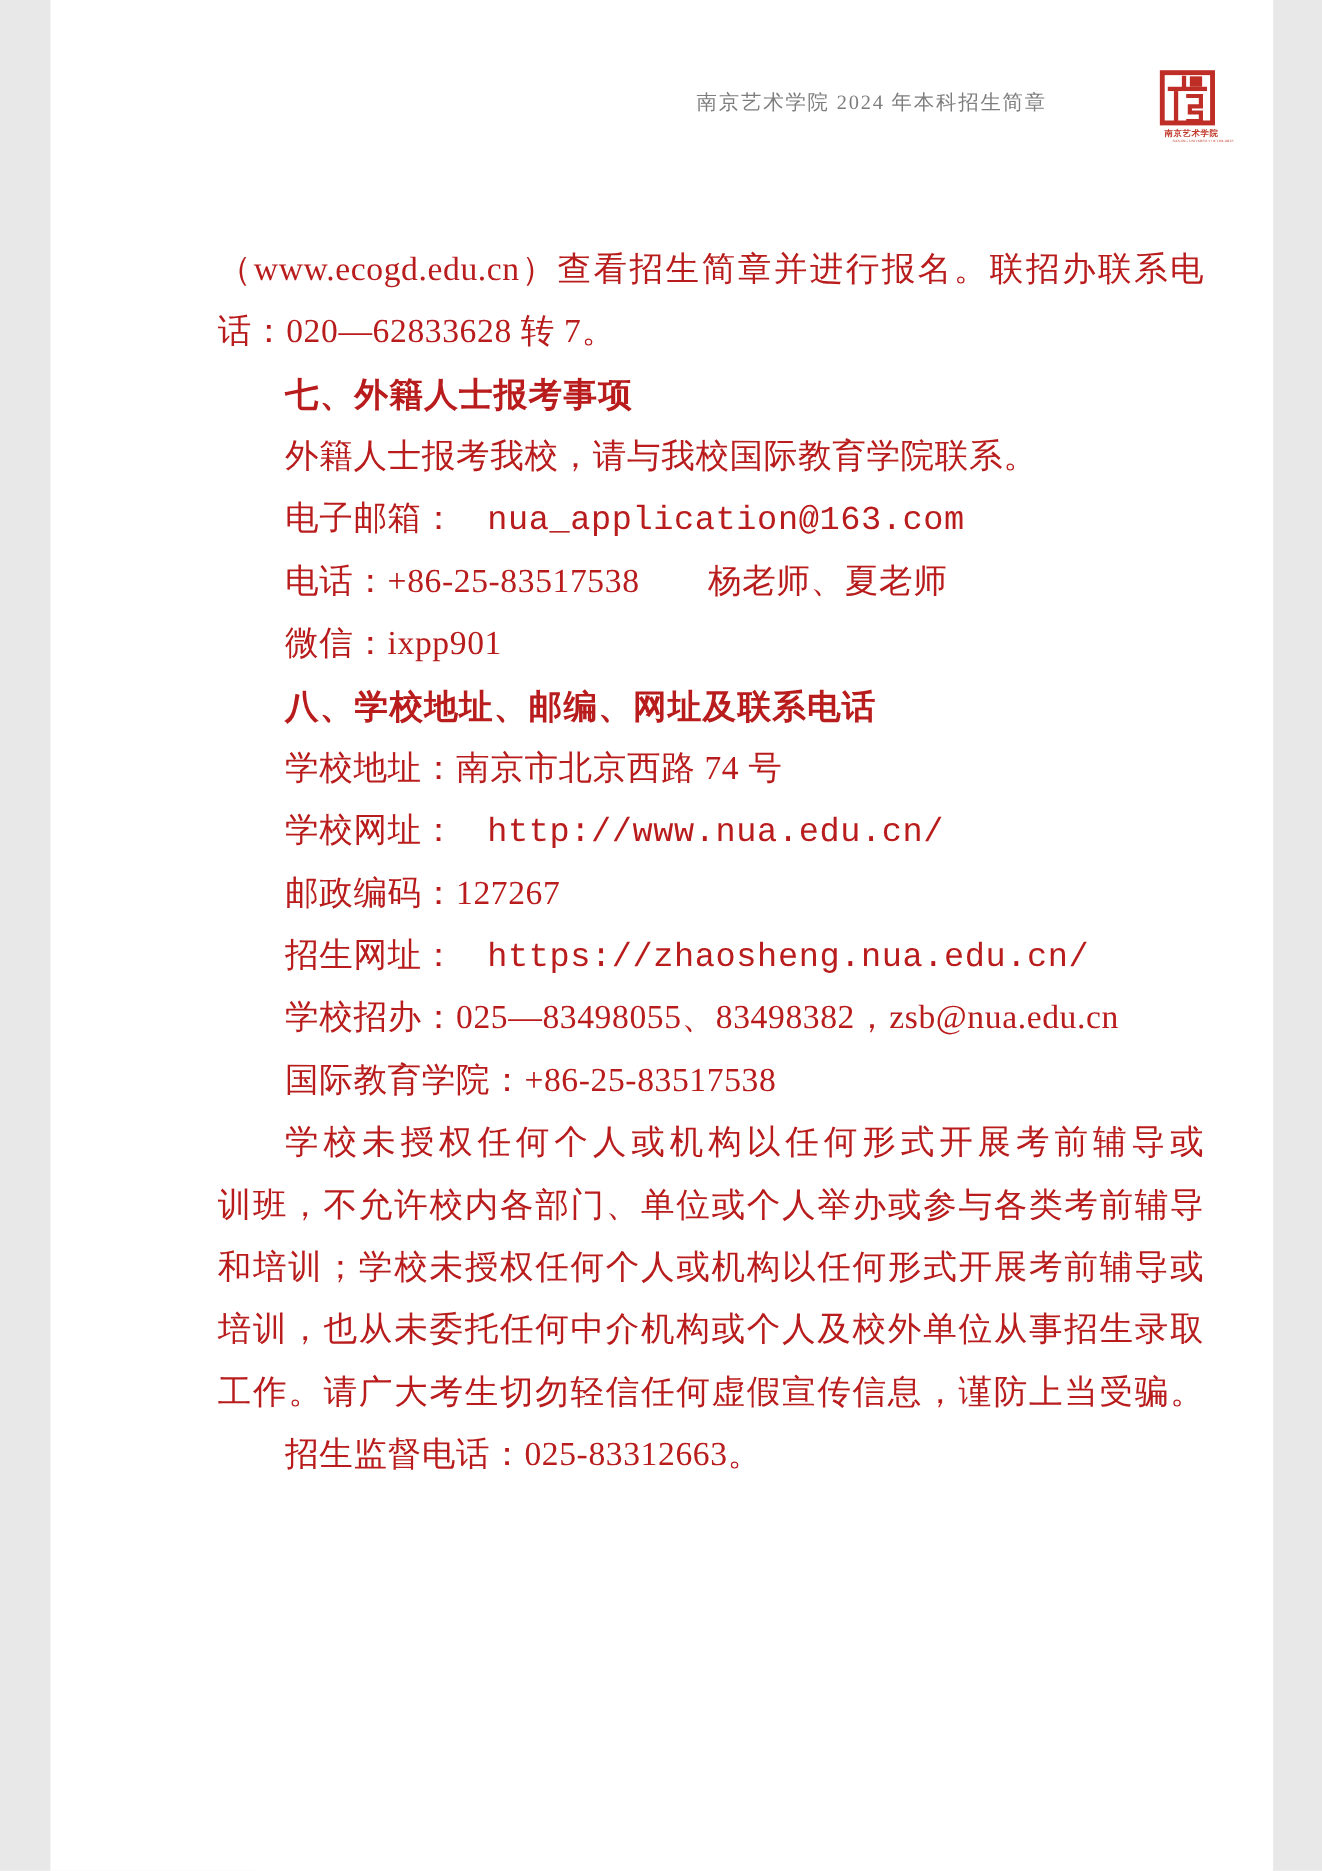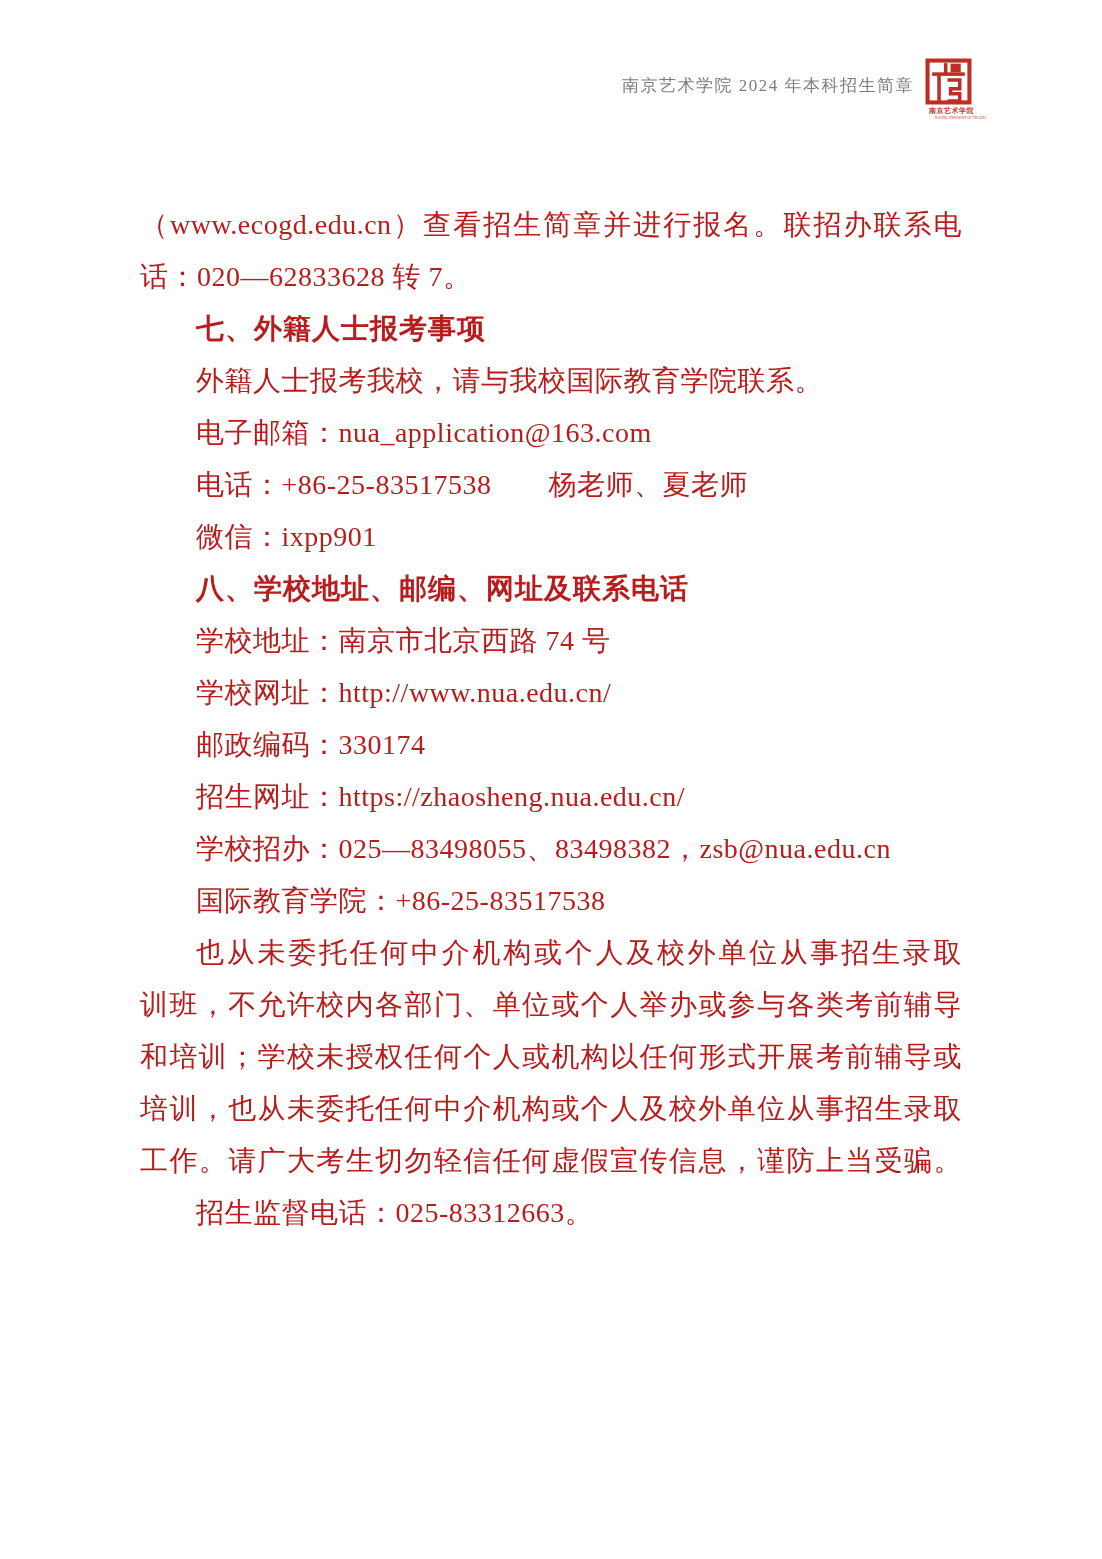--- a/index.html
+++ b/index.html
@@ -1,19 +1,19 @@
 <!DOCTYPE html>
 <html><head>
 <meta charset="utf-8">
 <style>
   html, body { margin: 0; padding: 0; }
   body { background: #e8e8e8; }
   .page {
     position: relative;
-    width: 1102px;
+    width: 1019px;
     height: 1559px;
     margin: 0 auto;
     background: #ffffff;
     overflow: hidden;
     font-family: "Liberation Serif", "DejaVu Serif", serif;
   }
 
   
   .header-title {
     position: absolute;
@@ -67,21 +67,21 @@
     white-space: normal;
     text-align: justify;
     text-align-last: justify;
   }
   .line.heading {
     font-family: "Liberation Sans", "DejaVu Sans", sans-serif;
     font-weight: 700;
     font-size: 28px;
     letter-spacing: 1px;
   }
-  .latin-sans { font-family: Liberation Serif, serif; }
+  .latin-sans { font-family: Liberation Mono, monospace; margin-left: 26px; }
 </style>
 </head>
 <body>
 
 <div class="page">
 
   <div class="header-title">南京艺术学院 2024 年本科招生简章</div>
 
   <div class="logo-block">
     <svg class="logo-seal" width="47" height="47" viewBox="0 0 46 46" aria-hidden="true">
@@ -100,25 +100,25 @@
       <div class="line justify">（www.ecogd.edu.cn）查看招生简章并进行报名。联招办联系电</div>
       <div class="line">话：020—62833628 转 7。</div>
       <div class="line heading indent">七、外籍人士报考事项</div>
       <div class="line indent">外籍人士报考我校，请与我校国际教育学院联系。</div>
       <div class="line indent"><span>电子邮箱：</span><span class="latin-sans">nua_application@163.com</span></div>
       <div class="line indent">电话：+86-25-83517538　　杨老师、夏老师</div>
       <div class="line indent">微信：ixpp901</div>
       <div class="line heading indent">八、学校地址、邮编、网址及联系电话</div>
       <div class="line indent">学校地址：南京市北京西路 74 号</div>
       <div class="line indent"><span>学校网址：</span><span class="latin-sans">http://www.nua.edu.cn/</span></div>
-      <div class="line indent">邮政编码：330174</div>
+      <div class="line indent">邮政编码：127267</div>
       <div class="line indent"><span>招生网址：</span><span class="latin-sans">https://zhaosheng.nua.edu.cn/</span></div>
       <div class="line indent">学校招办：025—83498055、83498382，zsb@nua.edu.cn</div>
       <div class="line indent">国际教育学院：+86-25-83517538</div>
-      <div class="line indent justify">也从未委托任何中介机构或个人及校外单位从事招生录取</div>
+      <div class="line indent justify">学校未授权任何个人或机构以任何形式开展考前辅导或</div>
       <div class="line justify">训班，不允许校内各部门、单位或个人举办或参与各类考前辅导</div>
       <div class="line justify">和培训；学校未授权任何个人或机构以任何形式开展考前辅导或</div>
       <div class="line justify">培训，也从未委托任何中介机构或个人及校外单位从事招生录取</div>
       <div class="line justify">工作。请广大考生切勿轻信任何虚假宣传信息，谨防上当受骗。</div>
       <div class="line indent">招生监督电话：025-83312663。</div>
     </div>
 
 </div>
 
 </body></html>

